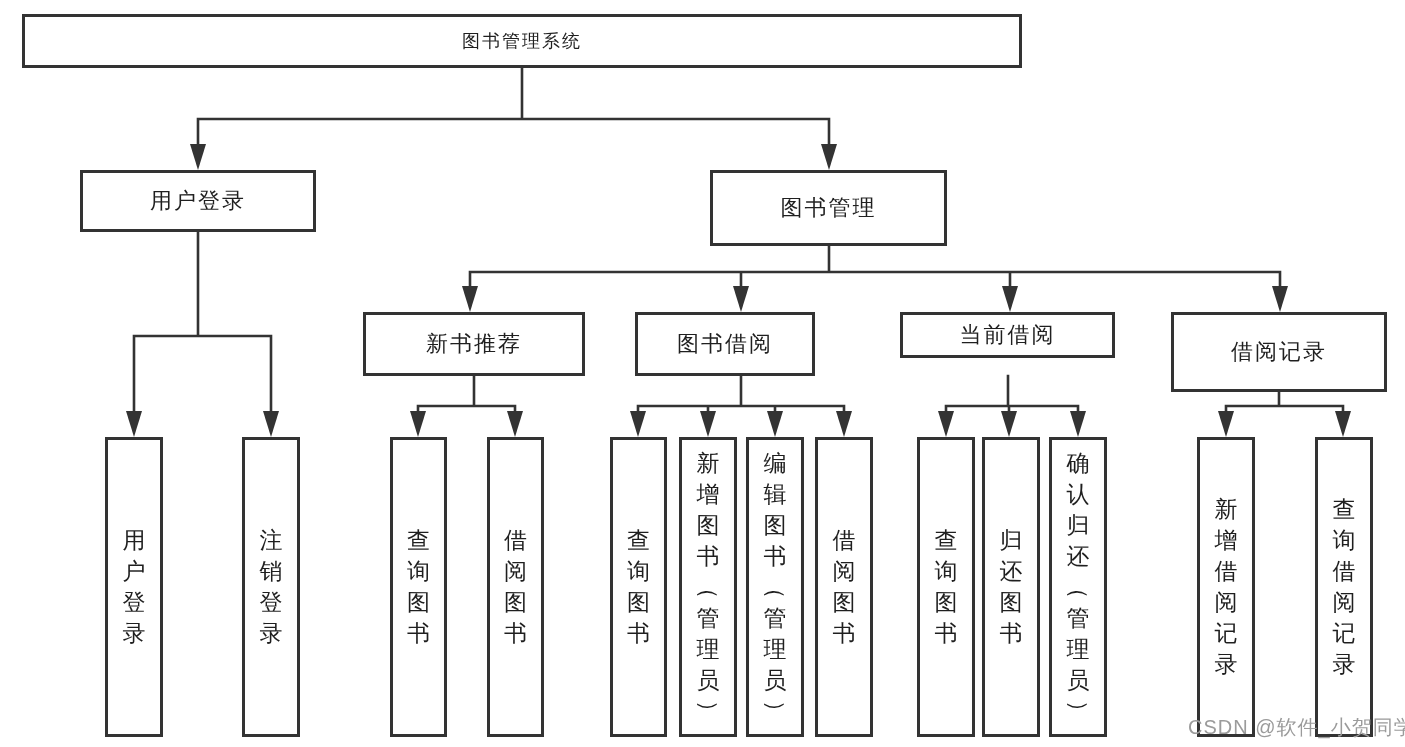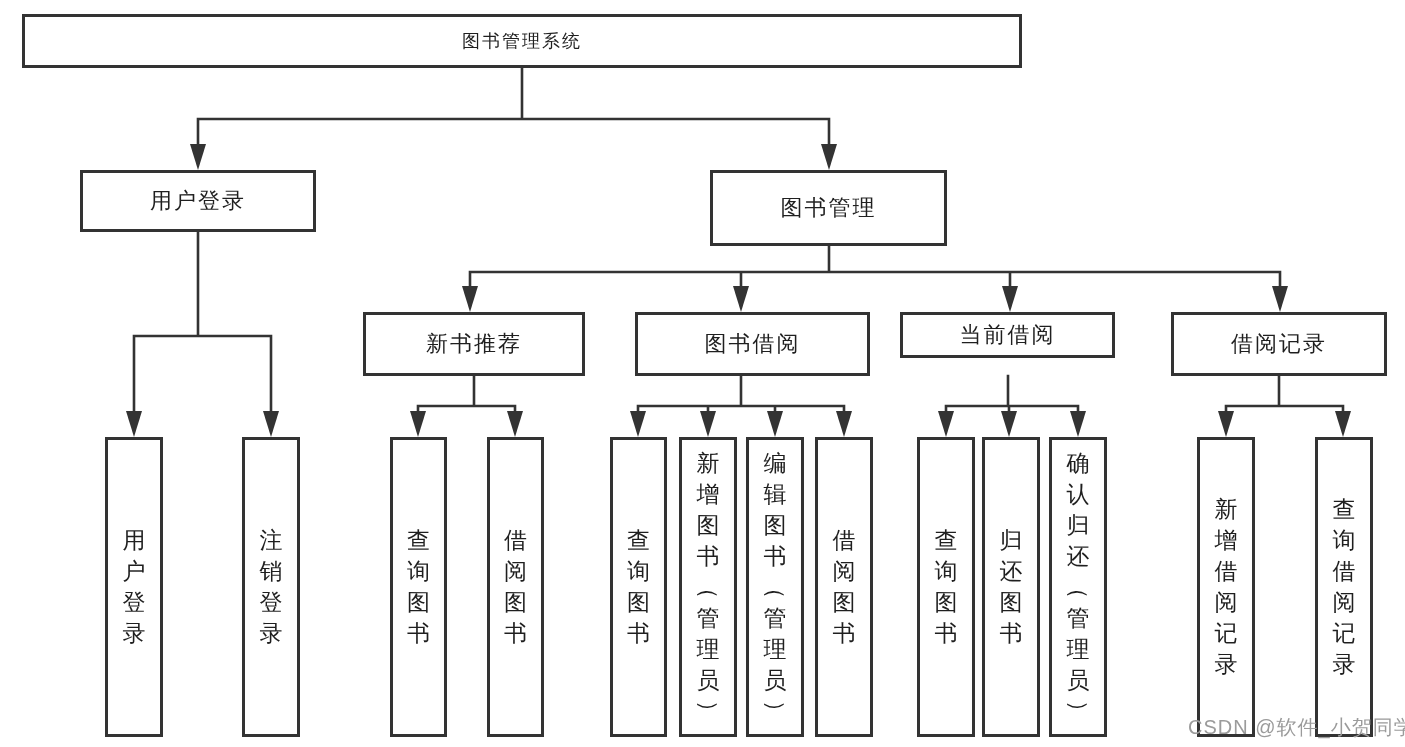--- a/index.html
+++ b/index.html
@@ -81,27 +81,27 @@
   <div class="box" style="left:80px;top:170px;width:236px;height:62px">
     <span class="hlabel">用户登录</span>
   </div>
   <div class="box" style="left:710px;top:170px;width:237px;height:76px">
     <span class="hlabel">图书管理</span>
   </div>
 
   <div class="box" style="left:363px;top:312px;width:222px;height:64px">
     <span class="hlabel">新书推荐</span>
   </div>
-  <div class="box" style="left:635px;top:312px;width:235px;height:64px">
+  <div class="box" style="left:635px;top:312px;width:180px;height:64px">
     <span class="hlabel">图书借阅</span>
   </div>
   <div class="box" style="left:900px;top:312px;width:215px;height:46px">
     <span class="hlabel">当前借阅</span>
   </div>
-  <div class="box" style="left:1171px;top:312px;width:216px;height:64px">
+  <div class="box" style="left:1171px;top:312px;width:216px;height:80px">
     <span class="hlabel">借阅记录</span>
   </div>
 
   <div class="box" style="left:105px;top:437px;width:58px;height:300px">
     <span class="vtext">
         <span class="vchar">用</span>
         <span class="vchar">户</span>
         <span class="vchar">登</span>
         <span class="vchar">录</span>
       </span>

